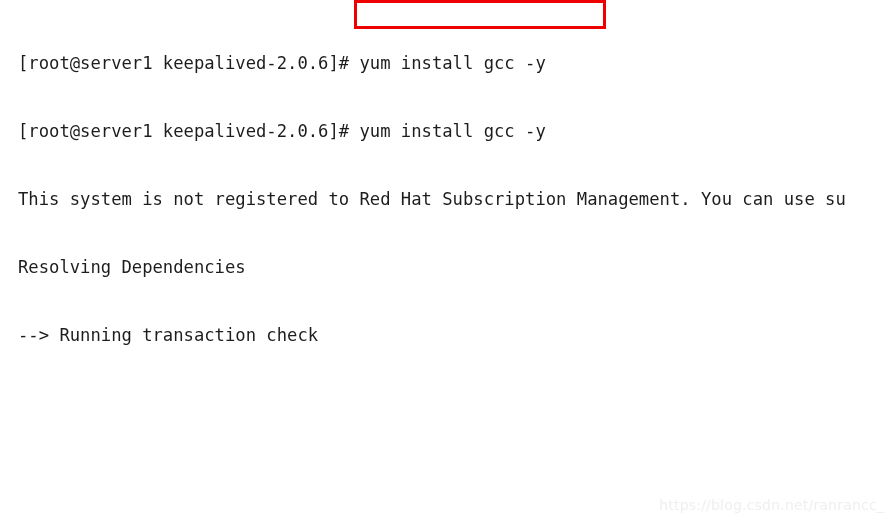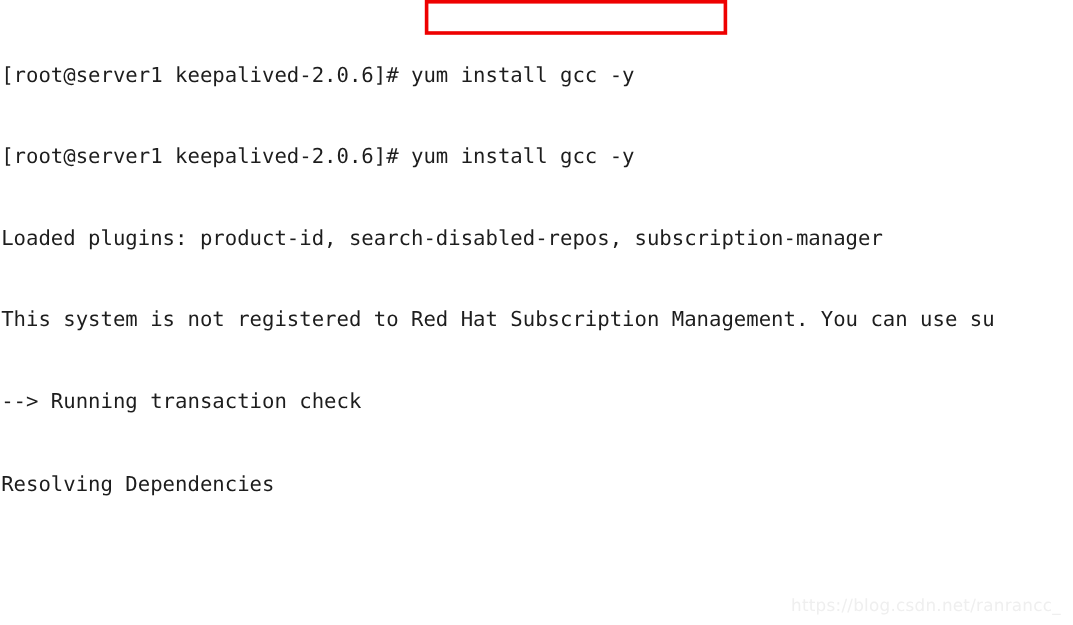--- a/index.html
+++ b/index.html
@@ -34,21 +34,21 @@
     line-height: 22.7px;
     letter-spacing: 0.0px;
     color: #1d1d1d;
     white-space: pre;
     -webkit-font-smoothing: none;
   }
 
   .line {
     height: 22.7px;
     white-space: pre;
-    padding-left: 1px;
+    padding-left: 18px;
   }
 
   
   .annotation-box {
     position: absolute;
     left: 354px;
     top: 0px;
     width: 252px;
     height: 29px;
     border: 3px solid #ee0000;
@@ -71,24 +71,23 @@
 </style>
 </head>
 <body>
 
 <div id="terminal">
 
   <div class="console">
     
     <div class="line">[root@server1 keepalived-2.0.6]# yum install gcc -y</div>
     <div class="line">[root@server1 keepalived-2.0.6]# yum install gcc -y</div>
-    <div class="line">Loaded plugins: product-id, search-disabled-repos, subscription-manager</div>
     <div class="line">This system is not registered to Red Hat Subscription Management. You can use su</div>
+    <div class="line">Resolving Dependencies</div>
     <div class="line">--&gt; Running transaction check</div>
-    <div class="line">Resolving Dependencies</div>
     
     
     
     
     
     
     
     
     
     

